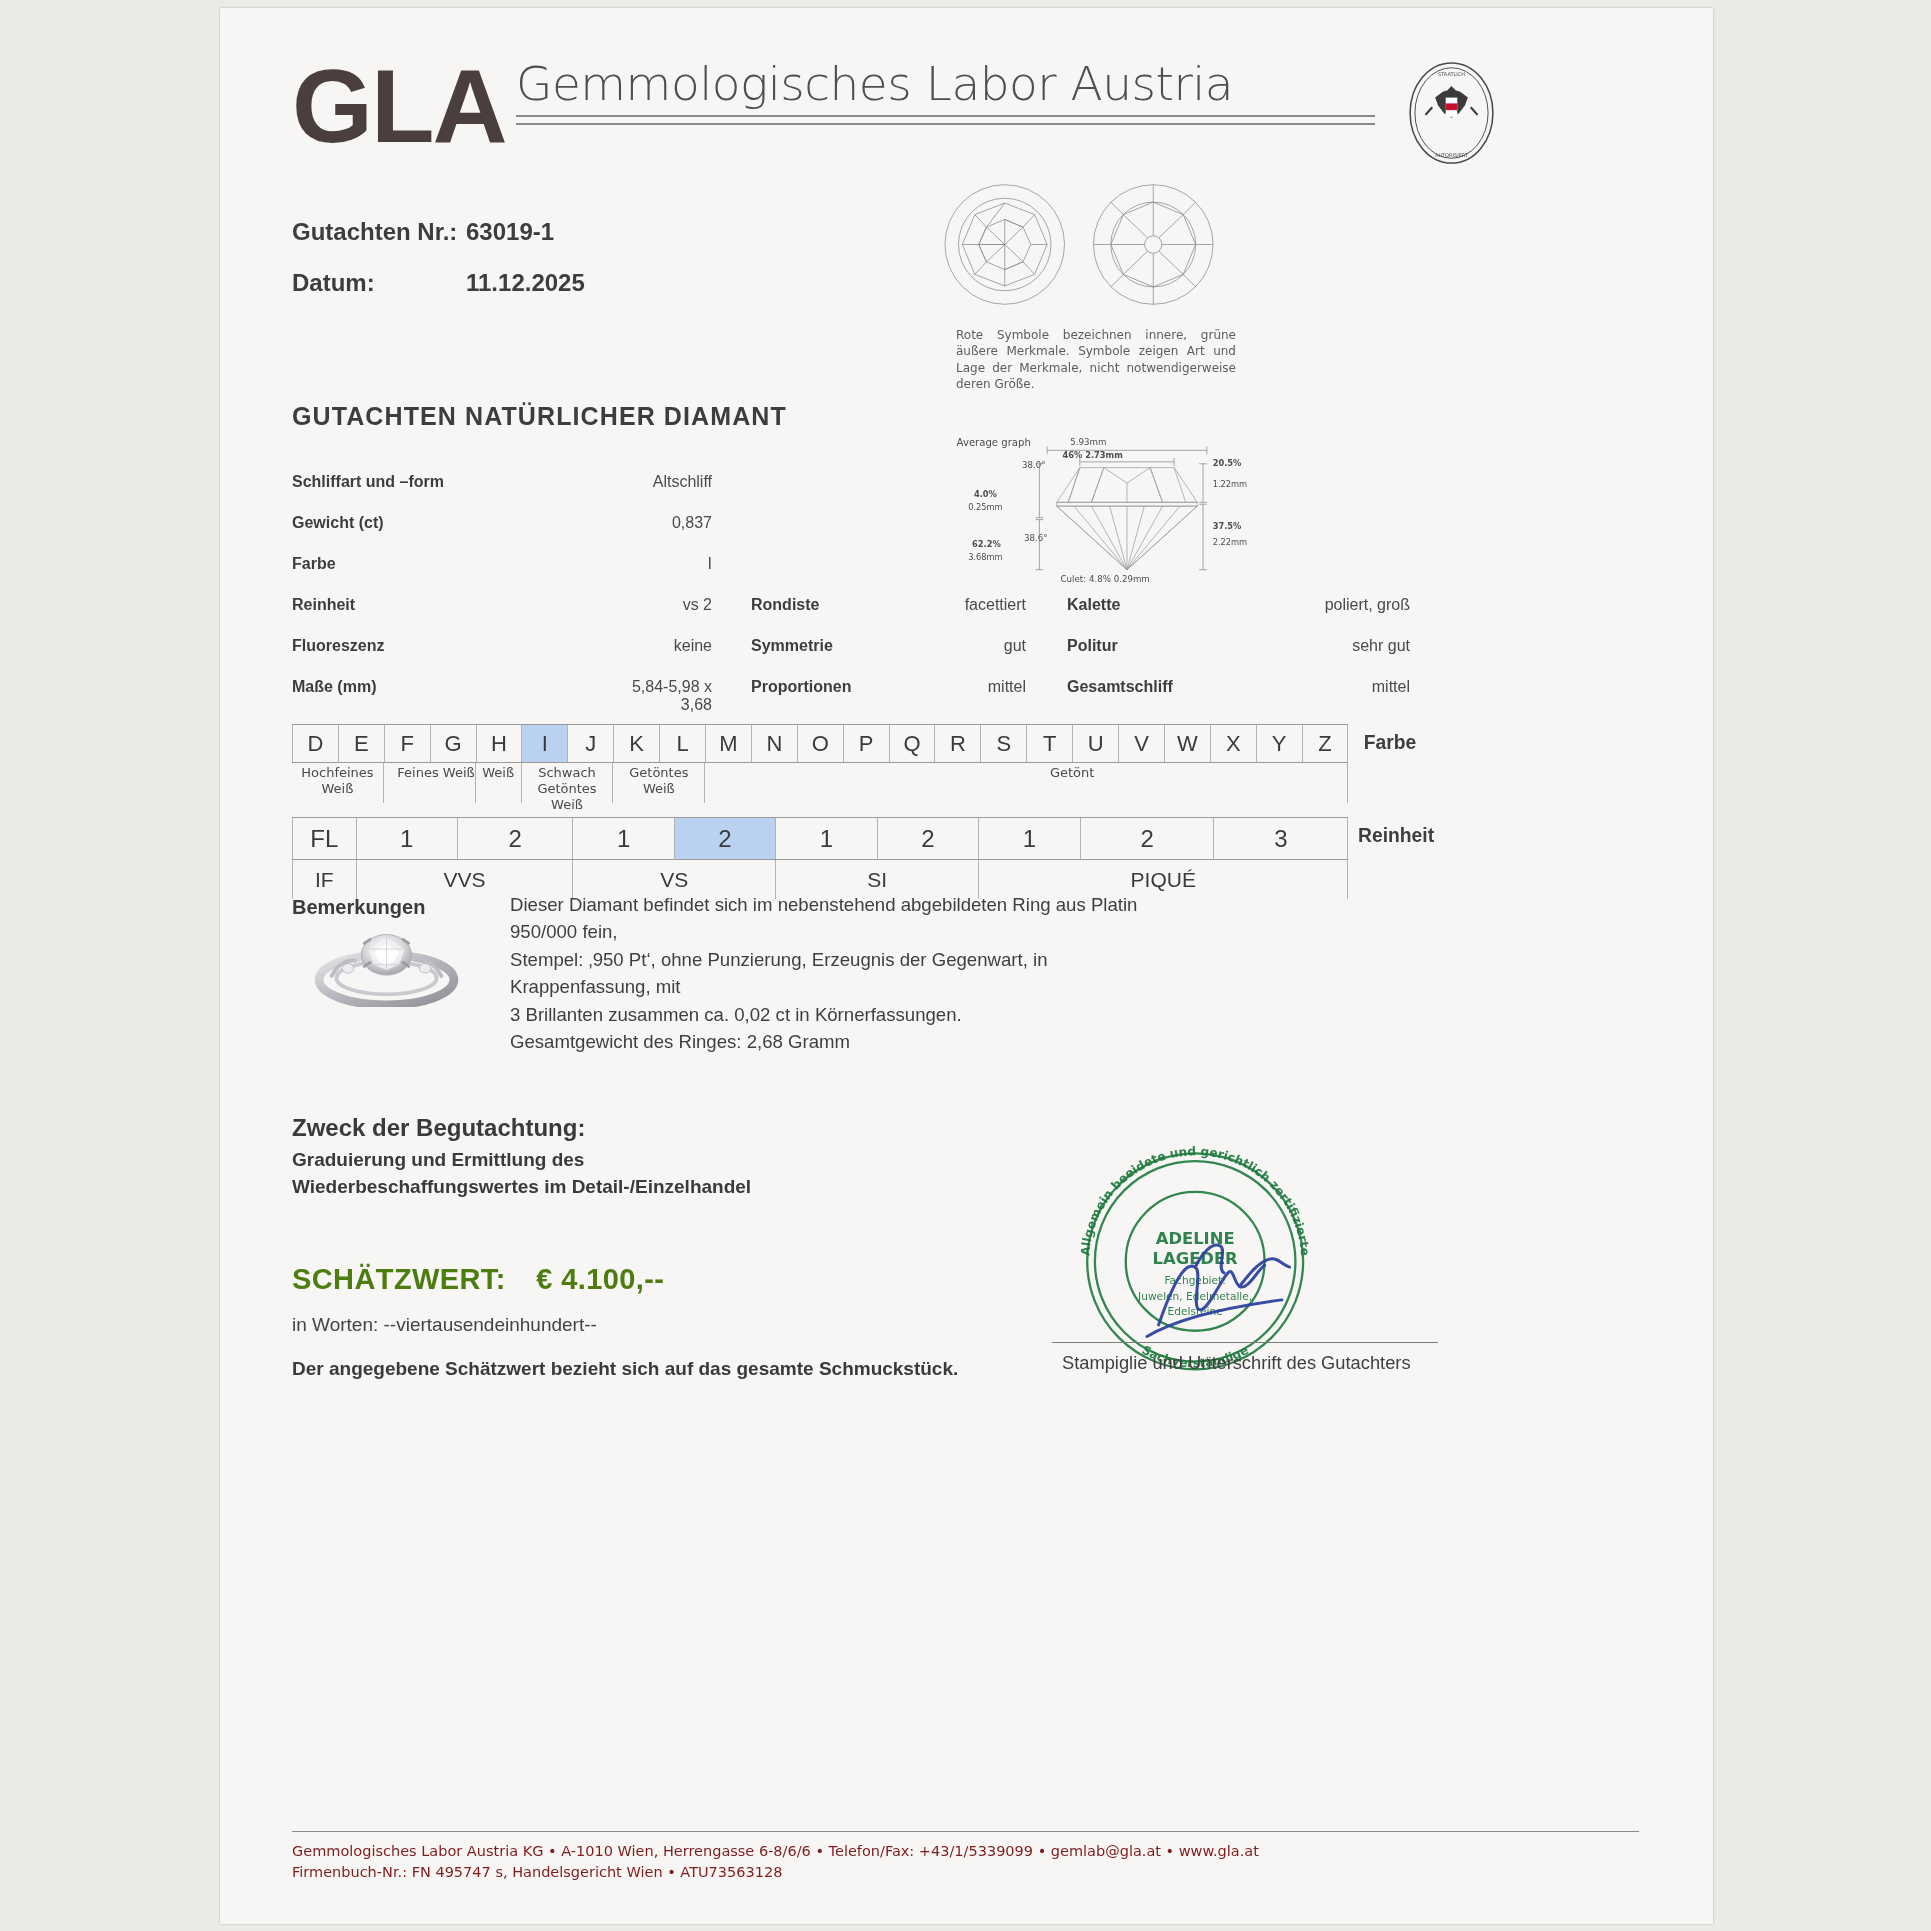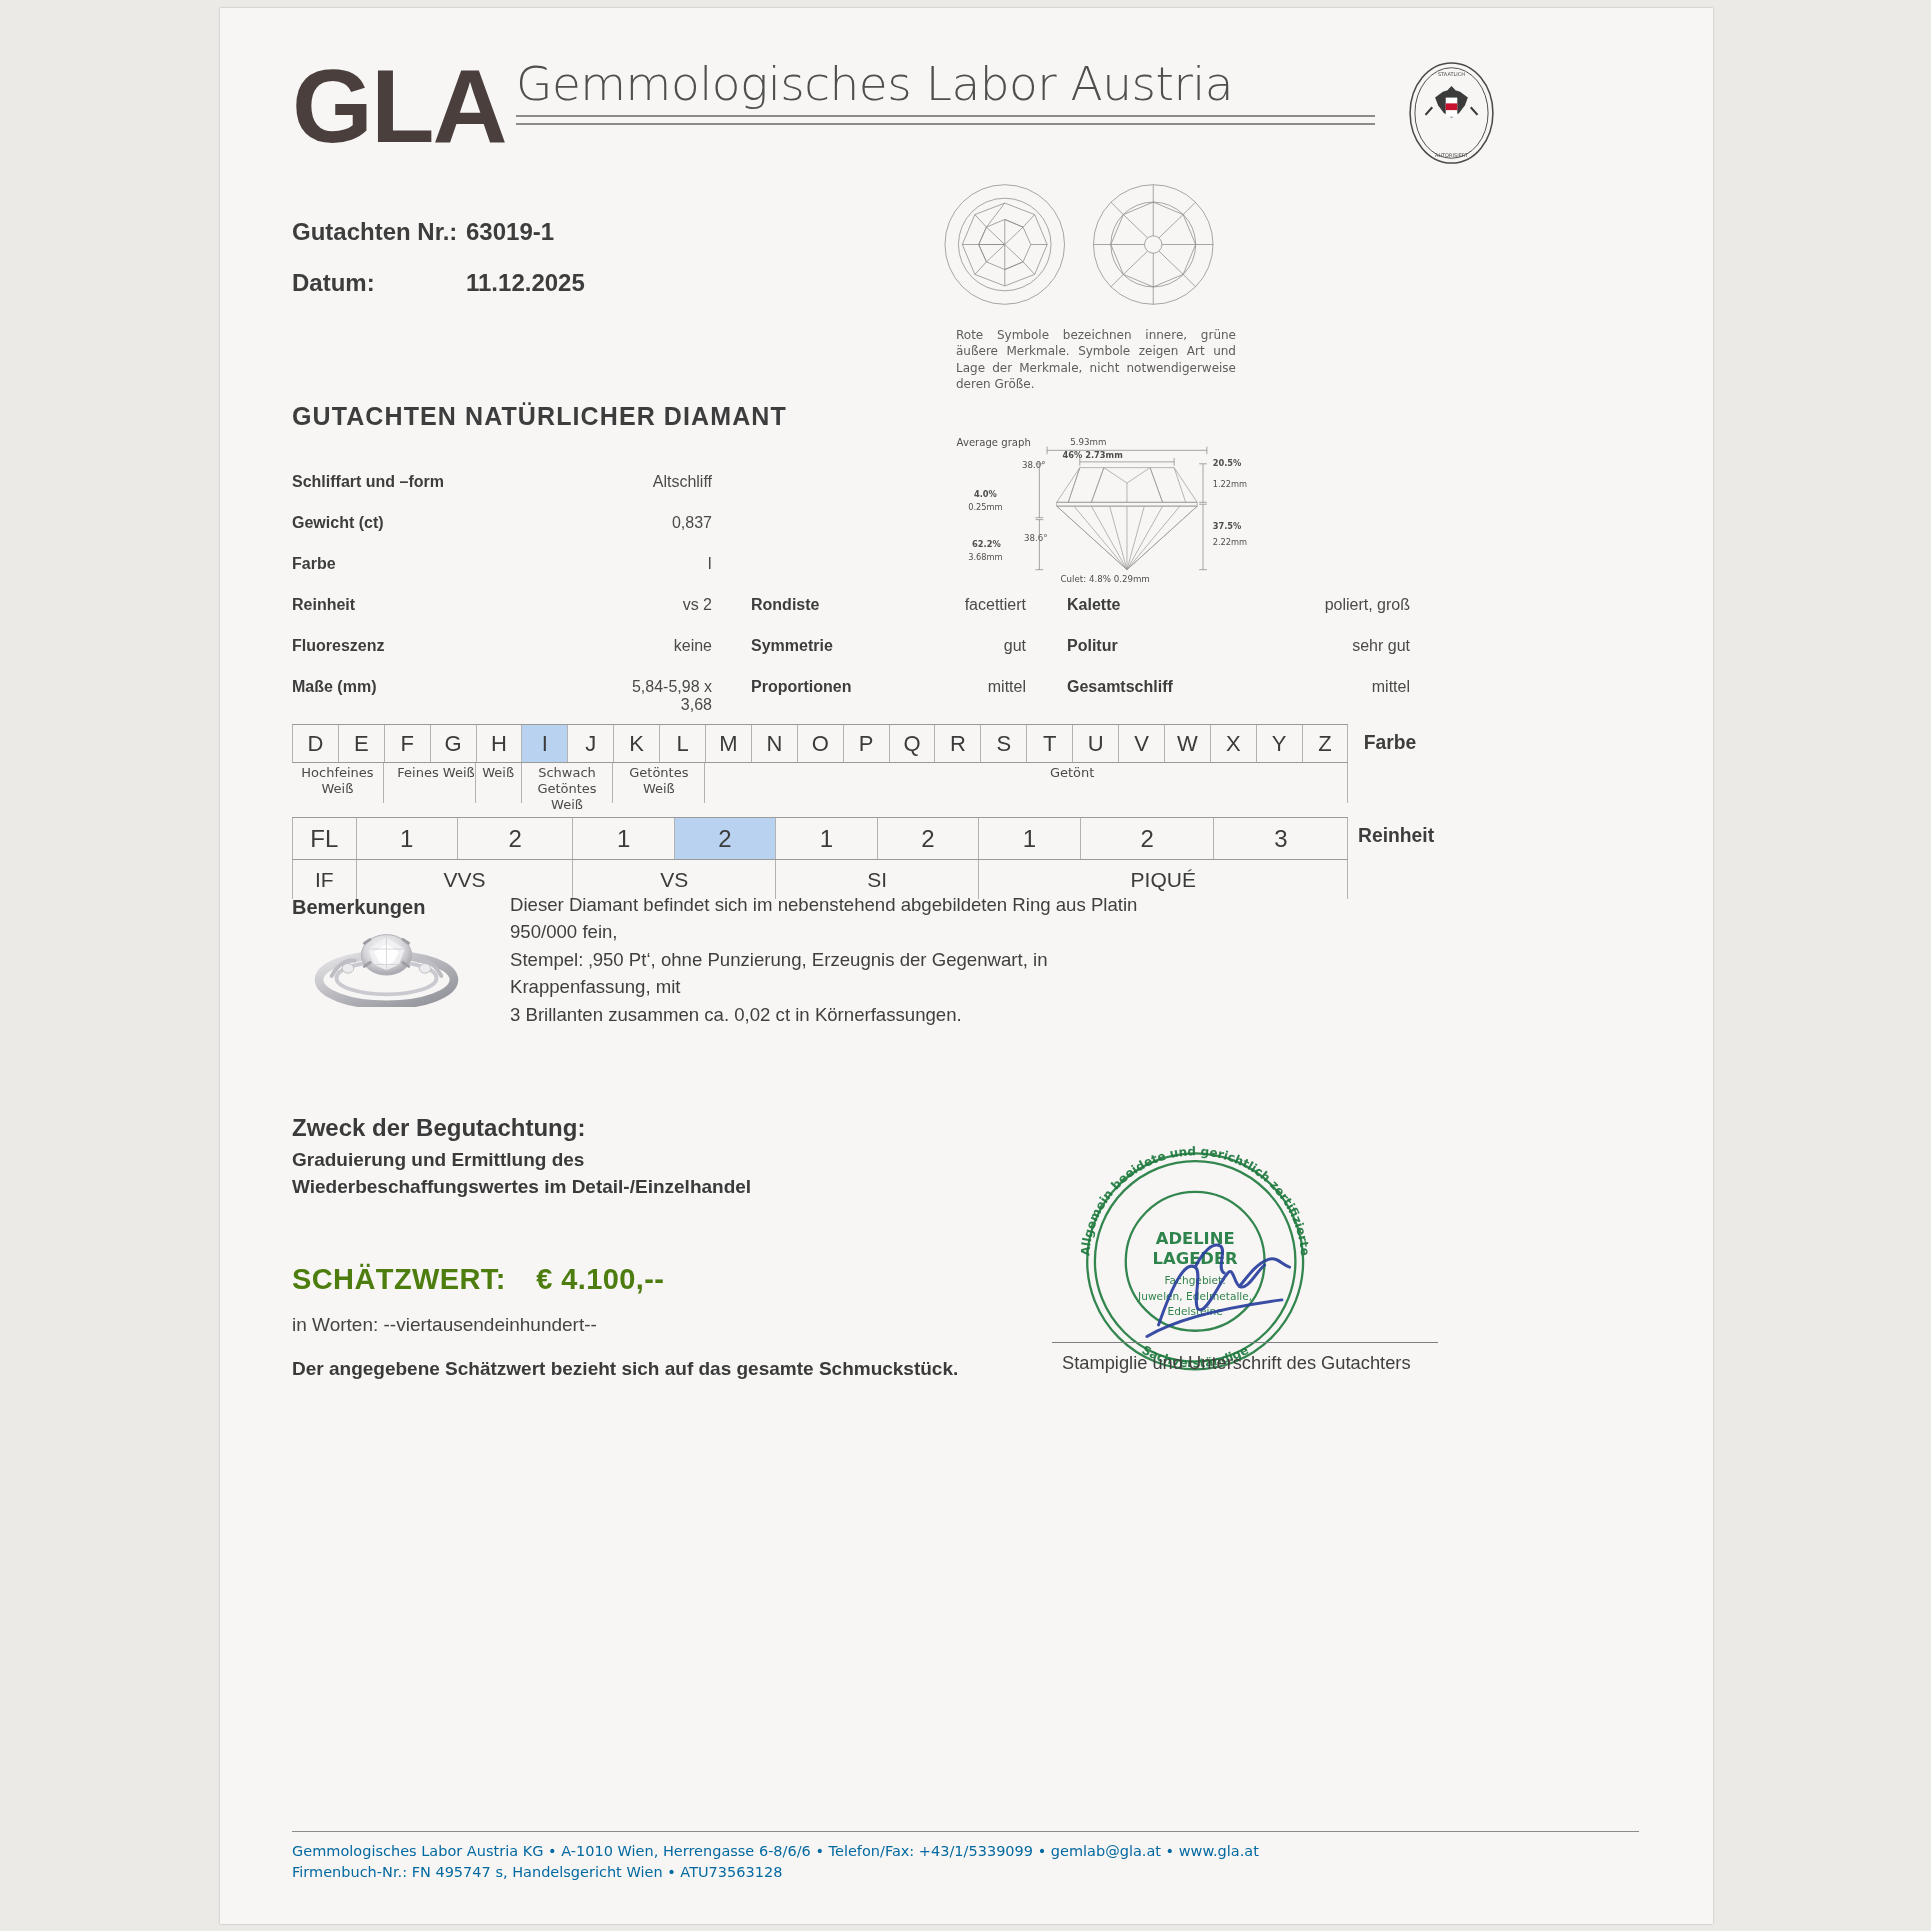--- a/index.html
+++ b/index.html
@@ -131,21 +131,21 @@
 
   
   .stamp-area { position:absolute; left:830px; top:1128px; width:406px; height:241px; }
   .sig-rule { position:absolute; left:832px; top:1334px; width:386px; height:1px; background:#7d7d7d; }
   .sig-cap  { position:absolute; left:842px; top:1344px; font-size:18.3px; color:#3f3f3f; }
 
   
   .foot-rule { position:absolute; left:72px; top:1823px; width:1347px; height:1px; background:#8b8b8b; }
   .footer {
     position:absolute; left:72px; top:1833px; width:1352px;
-    font-size:14.5px; line-height:1.5; color:#0369a1;
+    font-size:14.5px; line-height:1.5; color:#7f1d1d;
     font-family:"DejaVu Sans", sans-serif;
   }
 </style>
 </head>
 <body>
 
 <div class="page">
 
   <div class="header">
     <div class="gla-logo">GLA</div>
@@ -373,20 +373,21 @@
       <path d="M72,24 L78,20 M118,24 L112,20 M72,48 L78,44 M118,48 L112,44" stroke="#9d9da4" stroke-width="3" stroke-linecap="round"></path>
     </g>
     <ellipse cx="55" cy="50" rx="6" ry="5" fill="#ececef" stroke="#b3b3b9" stroke-width=".8"></ellipse>
     <ellipse cx="135" cy="50" rx="6" ry="5" fill="#ececef" stroke="#b3b3b9" stroke-width=".8"></ellipse>
     <path d="M38,58 Q48,40 62,42 M152,58 Q142,40 128,42" stroke="#bdbdc3" stroke-width="4" fill="none" stroke-linecap="round"></path>
   </svg>
   <div class="remarks-text">
     <div>Dieser Diamant befindet sich im nebenstehend abgebildeten Ring aus Platin 950/000 fein,</div>
     <div>Stempel: ‚950 Pt‘, ohne Punzierung, Erzeugnis der Gegenwart, in Krappenfassung, mit</div>
     <div>3 Brillanten zusammen ca. 0,02 ct in Körnerfassungen.</div>
+    <div>Gesamtgewicht des Ringes: 2,68 Gramm</div>
   </div>
 
   <div class="purpose-title">Zweck der Begutachtung:</div>
   <div class="purpose-body">
     <div>Graduierung und Ermittlung des</div>
     <div>Wiederbeschaffungswertes im Detail-/Einzelhandel</div>
   </div>
 
   <div class="value-line">
     <span>SCHÄTZWERT:</span>

